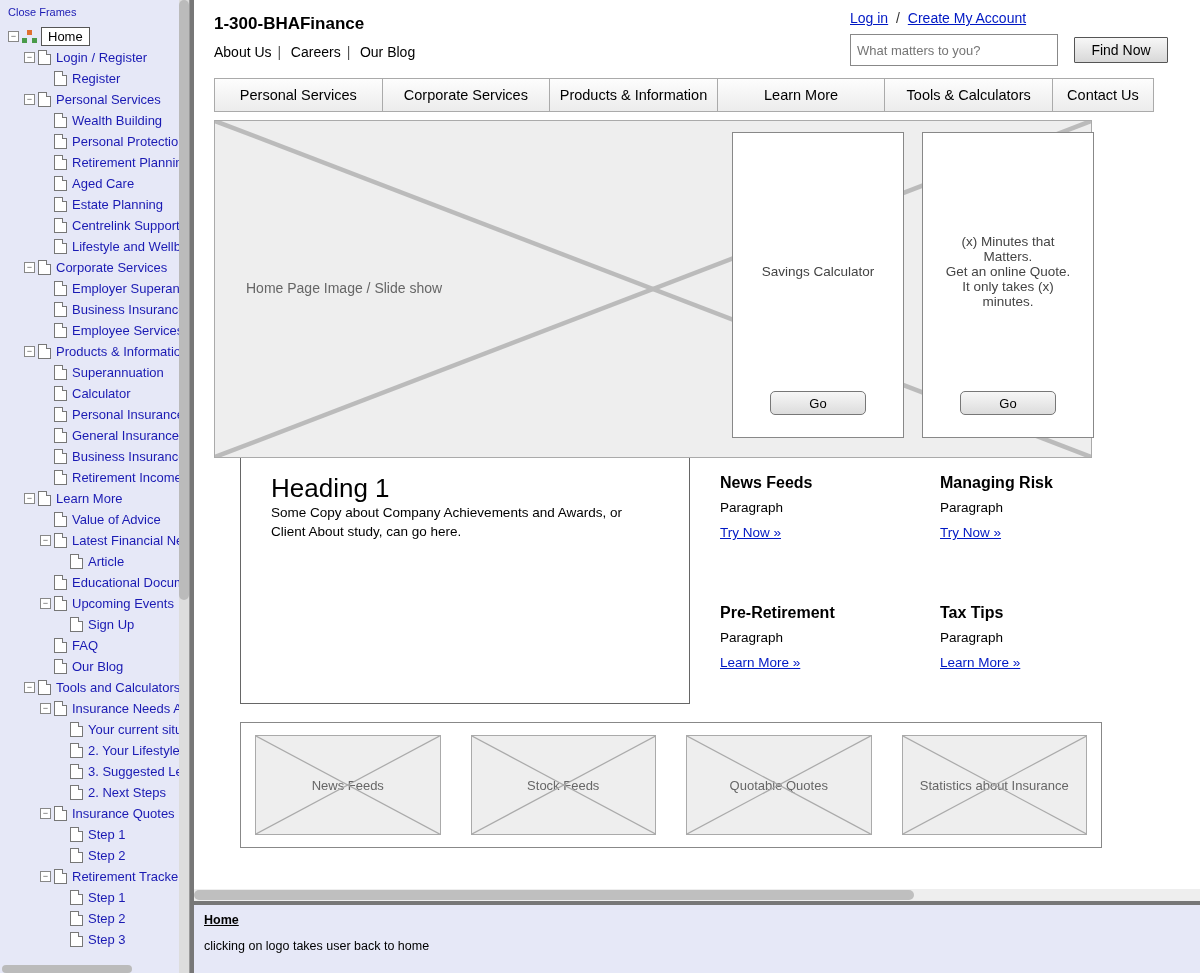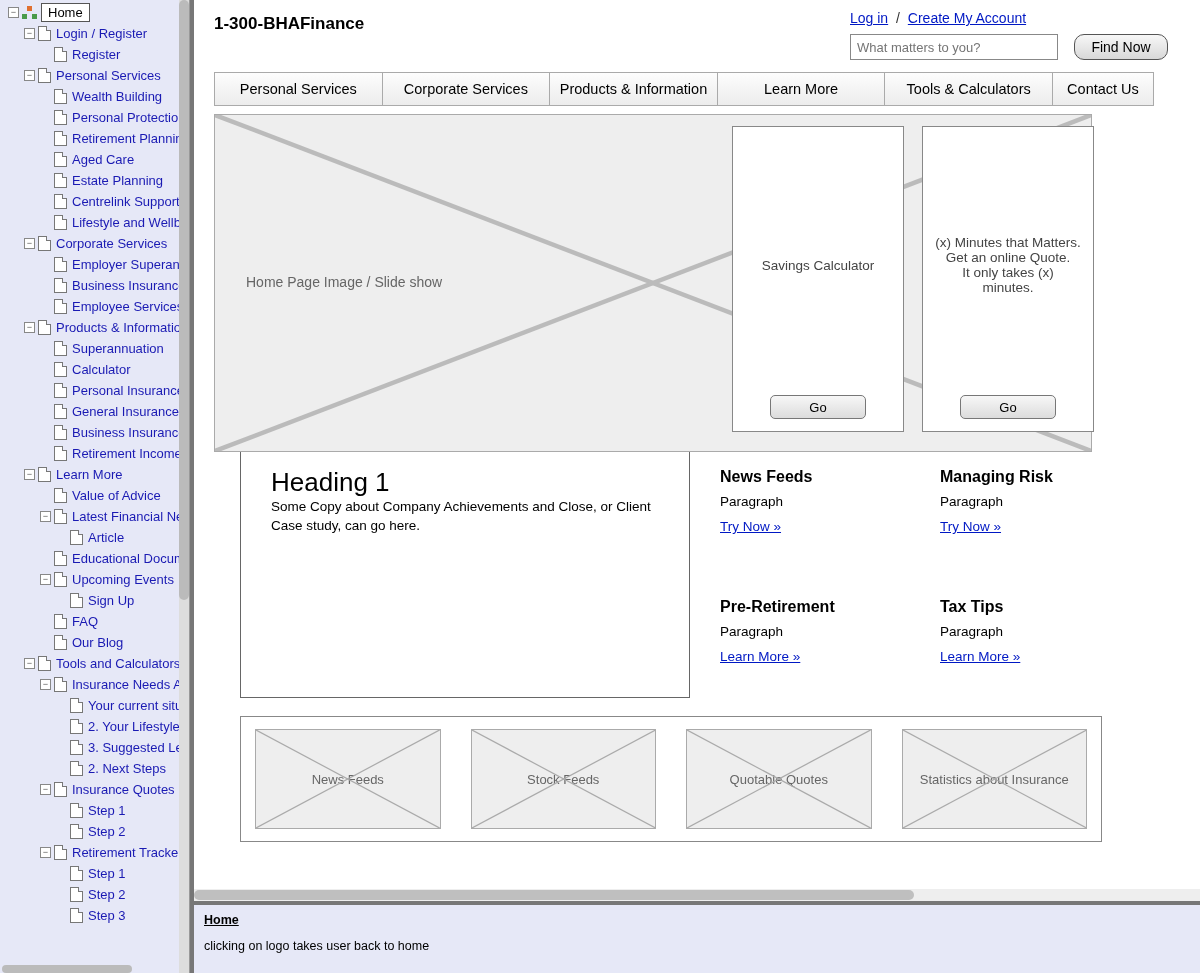--- a/index.html
+++ b/index.html
@@ -32,30 +32,30 @@
 .ph svg { position:absolute; inset:0; width:100%; height:100%; }
 .brand-block { flex:1; padding-top:4px; }
 .brand-title { font-size:17px; font-weight:bold; margin-bottom:10px; }
 .brand-links span{ font-size:14px; }
 .brand-links .sep{ margin:0 6px; color:#555;}
 .acct-block { width:340px; }
 .acct-links { text-align:left; font-size:14px; margin-bottom:8px; }
 .acct-links a{ color:#0018c4; text-decoration:underline; cursor:pointer;}
 .acct-links .sep{ margin:0 4px; color:#333;}
 .search-row{ display:flex; gap:16px; align-items:center;}
-.search-input{ width:208px; height:26px; border:1px solid #888; padding:0 6px; font-size:13px; color:#555;}
-.find-btn{ width:94px; height:26px; border:1px solid #555; border-radius:10px; background:linear-gradient(#f7f7f7,#d8d8d8); font-size:14px; cursor:pointer;}
+.search-input{ width:208px; height:32px; border:1px solid #888; padding:0 6px; font-size:13px; color:#555;}
+.find-btn{ width:94px; height:26px; border:1px solid #555; border-radius:1px; background:linear-gradient(#f7f7f7,#d8d8d8); font-size:14px; cursor:pointer;}
 .navbar { display:flex; margin-top:12px; border:1px solid #aaa; background:#f3f3f3; width:940px;}
 .nav-item{ flex:1; text-align:center; padding:8px 4px; font-size:14.5px; border-right:1px solid #aaa; cursor:pointer; background:linear-gradient(#fdfdfd,#ececec);}
 .nav-item:last-child{border-right:none; flex:0 0 100px;}
 .hero { margin-top:8px; width:878px; height:338px; position:relative; }
 .hero-ph { width:100%; height:100%; }
 .hero-label { position:absolute; left:32px; top:160px; color:#666; font-size:14px;}
 .hero-cards { position:absolute; right:-2px; top:12px; display:flex; gap:18px;}
-.hero-card { width:172px; height:306px; background:#fff; border:1px solid #888; display:flex; flex-direction:column; align-items:center; padding:8px;}
+.hero-card { width:172px; height:306px; background:#fff; border:1px solid #888; display:flex; flex-direction:column; align-items:center; padding:18px;}
 .hero-card .body{ flex:1; display:flex; align-items:center; justify-content:center; text-align:center; color:#444; font-size:13.5px; padding:0 4px;}
 .go-btn{ width:96px; height:24px; border:1px solid #777; border-radius:5px; background:linear-gradient(#f7f7f7,#dcdcdc); font-size:13px; cursor:pointer; margin-bottom:4px;}
 .mid-row{ display:flex; gap:30px; margin-top:-12px;}
 .content-card{ width:450px; height:258px; border:1px solid #666; background:#fff; padding:26px 30px; margin-left:26px;}
 .content-card h1{ font-size:26px; font-weight:normal; }
 .content-card p{ font-size:13.5px; line-height:1.4; margin-bottom:14px;}
 .feature-grid{ flex:1; display:grid; grid-template-columns:210px 210px; gap:30px 10px; padding-top:28px;}
 .feat h3{ font-size:16px; font-weight:bold; margin-bottom:8px;}
 .feat p{ font-size:13.5px; margin-bottom:10px;}
 .feat a{ color:#0018c4; text-decoration:underline; font-size:13.5px; cursor:pointer;text-align:right;}
@@ -65,20 +65,21 @@
 .hscroll .thumb{ position:absolute; left:0; top:1px; height:10px; width:720px; background:#bfbfbf; border-radius:5px;}
 .notes{ height:72px; border-top:4px solid #777; background:#e6e8f7; padding:8px 10px; font-size:12.5px;}
 .notes .title{ font-weight:bold; text-decoration:underline; margin-bottom:12px;}
 </style>
 </head>
 <body>
 
 <div class="app">
   <div class="sidebar">
     <div class="sidebar-inner">
+      <div class="close-frames">Close Frames</div>
       <div class="tree" id="tree">
           <div class="tree-row">
             <span class="spacer" style="width: 4px;"></span>
             <span class="exp">−</span>
             <span class="sitemap-icon"></span>
             <span class="tree-label sel">Home</span>
           </div>
           <div class="tree-row">
             <span class="spacer" style="width: 20px;"></span>
             <span class="exp">−</span>
@@ -346,20 +347,25 @@
         <div class="thumb"></div>
       </div>
   </div>
 
   <div class="main">
     <div class="canvas-wrap">
       <div class="canvas">
         <div class="header-row">
           <div class="brand-block">
             <div class="brand-title">1-300-BHAFinance</div>
+            <div class="brand-links">
+              <span>About Us</span><span class="sep">|</span>
+              <span>Careers</span><span class="sep">|</span>
+              <span>Our Blog</span>
+            </div>
           </div>
           <div class="acct-block">
             <div class="acct-links">
               <a>Log in</a>
               <span class="sep">/</span>
               <a>Create My Account</a>
             </div>
             <div class="search-row">
               <input class="search-input" placeholder="What matters to you?" style="">
               <button class="find-btn">Find Now</button>
@@ -394,21 +400,21 @@
 Get an online Quote.
 It only takes (x) minutes.</div>
               <button class="go-btn">Go</button>
             </div>
           </div>
         </div>
 
         <div class="mid-row">
           <div class="content-card">
             <h1>Heading 1</h1>
-            <p>Some Copy about Company Achievements and Close, or Client Case study, can go here.</p>
+            <p>Some Copy about Company Achievements and Awards, or Client About study, can go here.</p>
           </div>
           <div class="feature-grid" id="features">
               <div class="feat"><h3>News Feeds</h3><p>Paragraph</p><a>Try Now »</a></div>
               <div class="feat"><h3>Managing Risk</h3><p>Paragraph</p><a>Try Now »</a></div>
               <div class="feat"><h3>Pre-Retirement</h3><p>Paragraph</p><a>Learn More »</a></div>
               <div class="feat"><h3>Tax Tips</h3><p>Paragraph</p><a>Learn More »</a></div>
             </div>
         </div>
 
         <div class="bottom-box" id="tiles">

